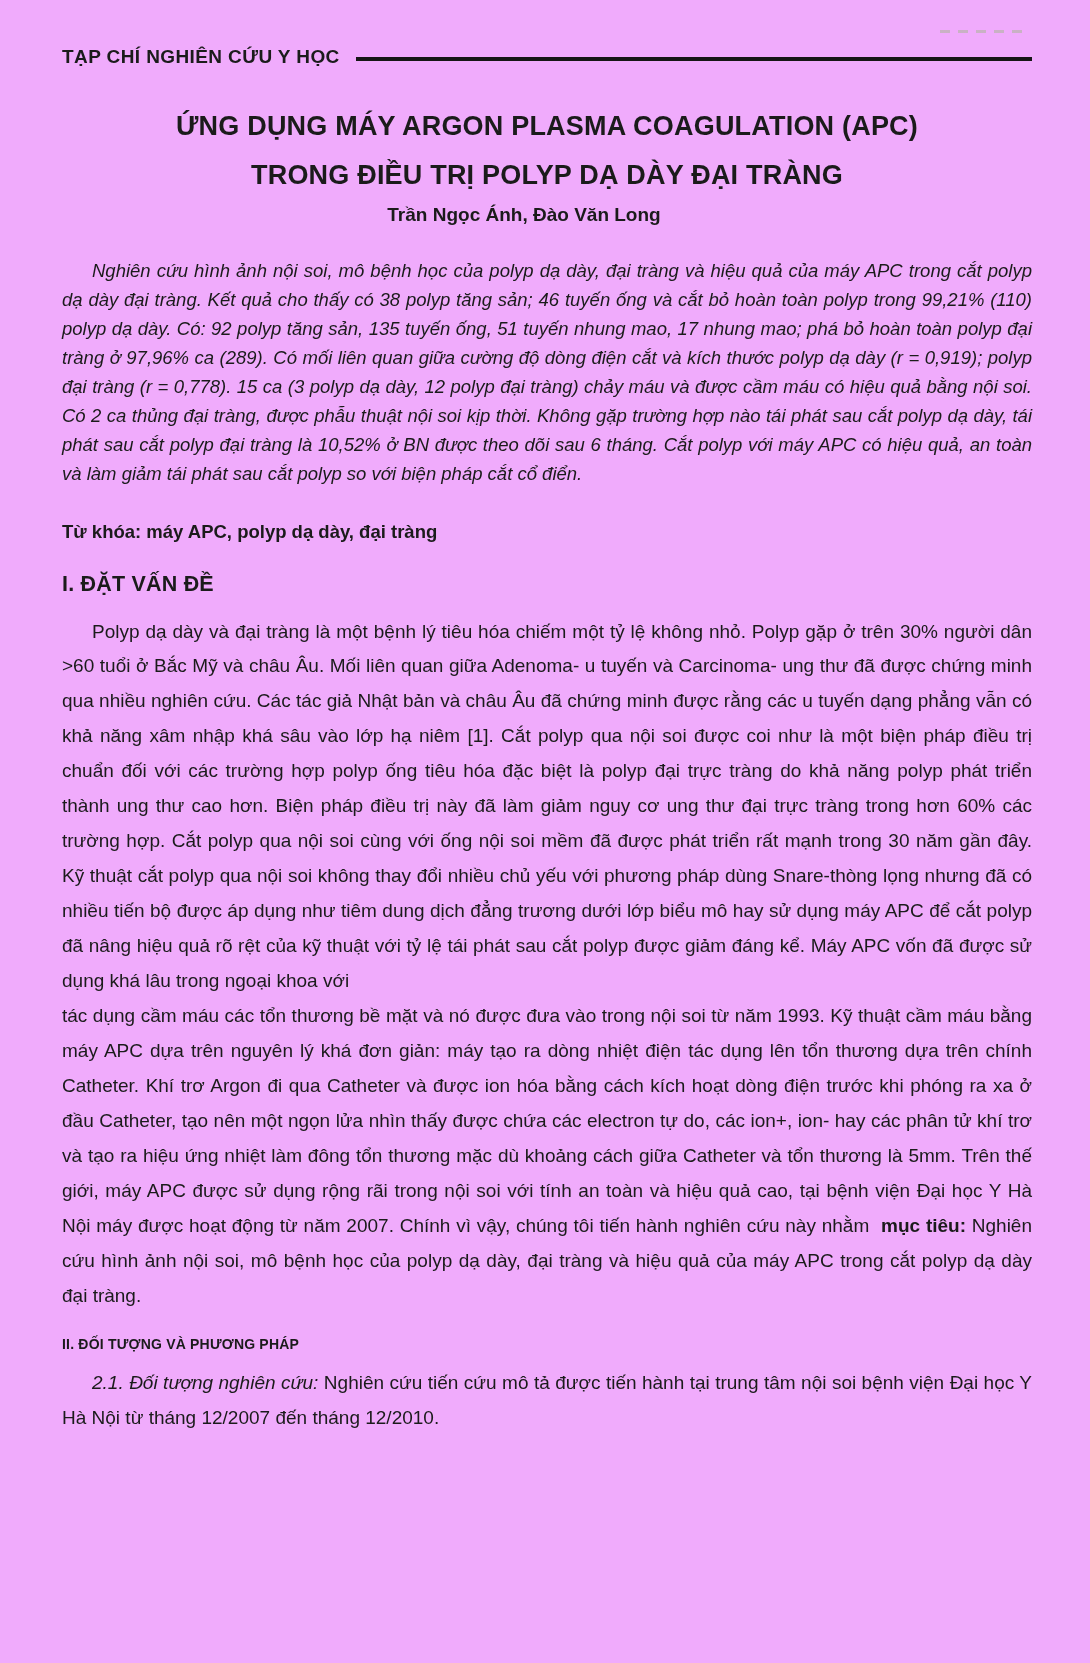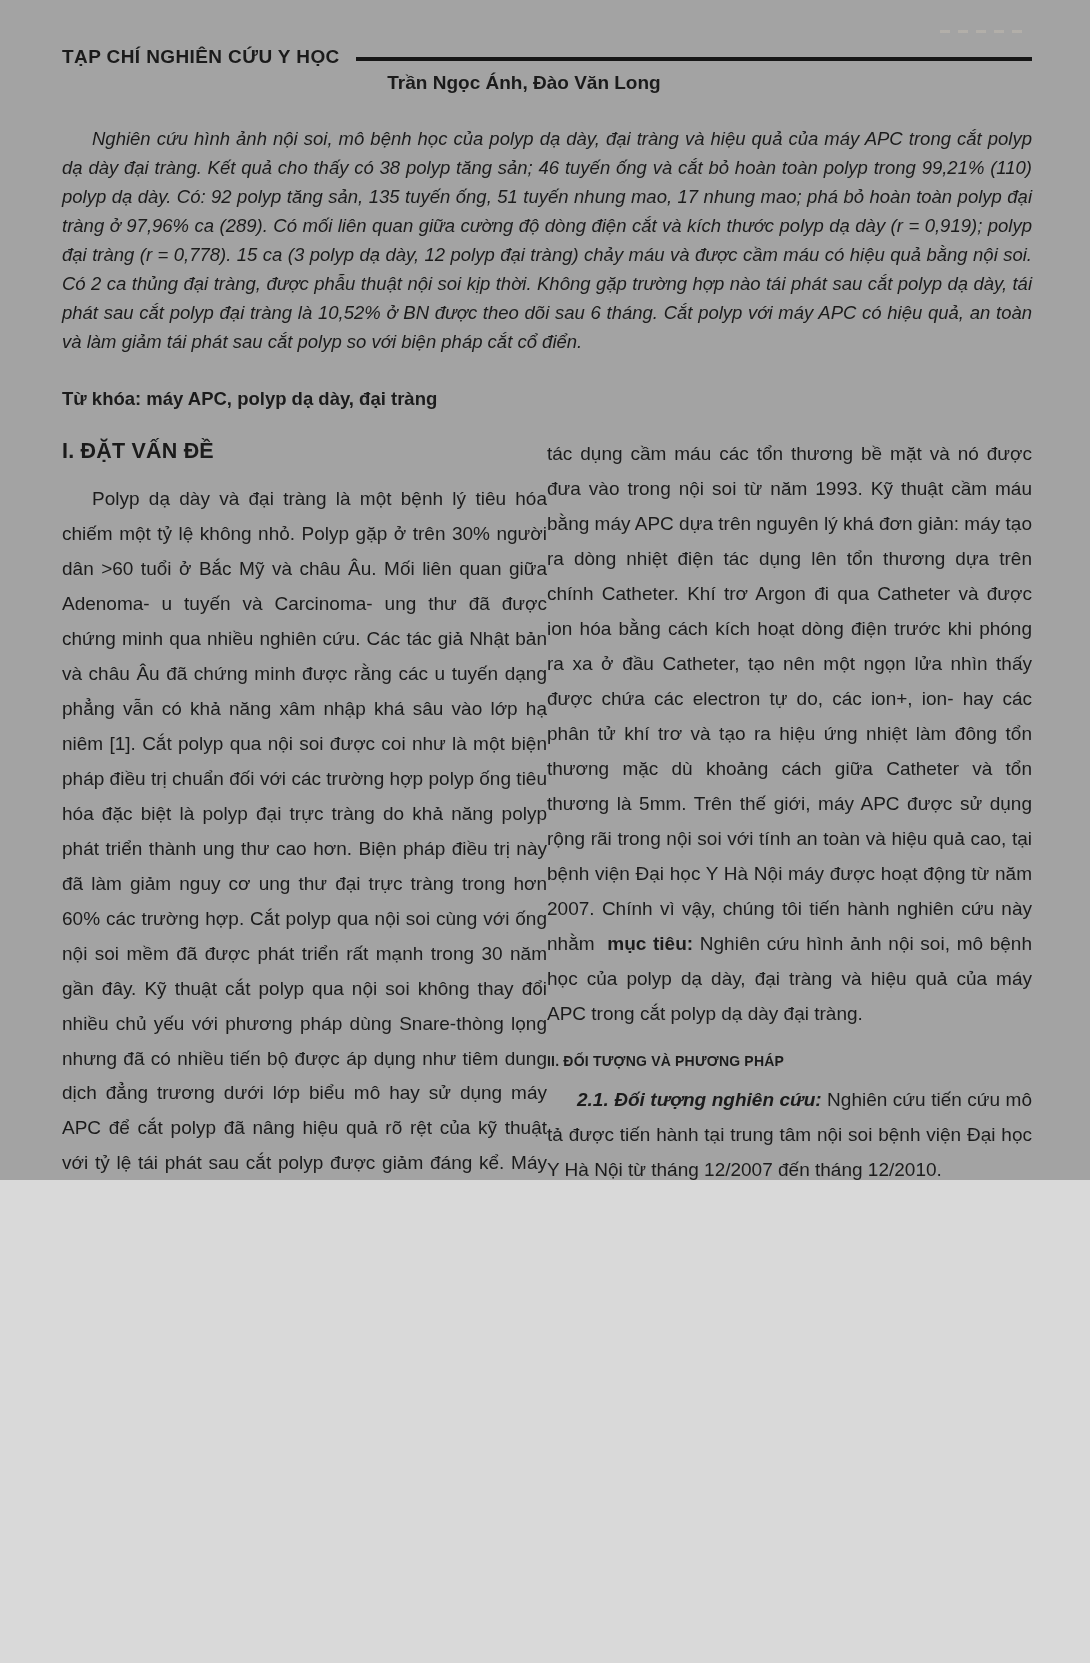--- a/index.html
+++ b/index.html
@@ -1,21 +1,21 @@
 <!DOCTYPE html>
 <html><head>
 <meta charset="utf-8">
 <style>
   * { box-sizing: border-box; }
   html, body { margin: 0; padding: 0; background: #d9d9d9; }
   .page {
     width: 1090px;
-    height: 1180px;
+    height: 1663px;
     margin: 0 auto;
-    background: #a3a3a3;
+    background: #f0abfc;
     position: relative;
     font-family: "Liberation Sans", sans-serif;
     color: #1b1b1b;
     padding: 40px 58px 0 62px;
     overflow: hidden;
     box-shadow: 0 0 6px rgba(0,0,0,.35);
   }
 
   
   .header-row { display: flex; align-items: center; margin-top: 6px; }
@@ -45,34 +45,34 @@
     margin: 30px 0 0;
     font-style: italic;
     font-size: 18.5px;
     line-height: 1.57;
     text-align: justify;
     text-indent: 30px;
   }
   .keywords { margin-top: 32px; font-weight: bold; font-size: 18.5px; }
 
   
-  .columns { display: flex; margin-top: 27px; }
+  .columns { display: flex; margin-top: 27px; flex-direction: column; }
   .col { flex: 1; min-width: 0; }
   .section-heading { font-size: 21.5px; font-weight: bold; margin: 2px 0 18px; letter-spacing: .2px; }
   .body-par {
     font-size: 19px;
     line-height: 1.84;
     text-align: justify;
     text-indent: 30px;
     margin: 0;
   }
   .body-par.no-indent { text-indent: 0; }
   .inline-bold { font-weight: bold; margin-left: 6px; }
   .section2-heading { font-size: 14px; font-weight: bold; margin: 22px 0 14px; letter-spacing: .2px; }
-  .sub-heading { font-weight: bold; font-style: italic; }
+  .sub-heading { font-weight: normal; font-style: italic; }
 
   
   .footer { position: absolute; left: 62px; right: 58px; bottom: 36px; }
   .footer-rule { height: 3px; background: #151515; position: relative; }
   .footer-rule-heavy { position: absolute; right: 0; top: -3px; width: 44%; height: 6px; background: #0b0b0b; }
   .footer-row { display: flex; justify-content: space-between; align-items: baseline; margin-top: 14px; font-size: 19px; }
   .page-number { font-style: italic; padding-left: 20px; }
   .journal-ref { font-weight: bold; font-style: italic; padding-right: 6px; }
   .bottom-artifact {
     position: absolute; right: 12px; bottom: -22px; width: 86px; height: 9px;
@@ -89,20 +89,24 @@
 
 <div class="page">
 
   <div class="corner-artifact"></div>
 
   <div class="header-row">
     <span class="journal-name">TẠP CHÍ NGHIÊN CỨU Y HỌC</span>
     <span class="header-rule"></span>
   </div>
 
+  <h1 class="article-title">
+    <span>ỨNG DỤNG MÁY ARGON PLASMA COAGULATION (APC)</span><br>
+    <span>TRONG ĐIỀU TRỊ POLYP DẠ DÀY ĐẠI TRÀNG</span>
+  </h1>
 
   <div class="byline">
     <div class="authors">Trần Ngọc Ánh, Đào Văn Long</div>
   </div>
 
   <p class="abstract">Nghiên cứu hình ảnh nội soi, mô bệnh học của polyp dạ dày, đại tràng và hiệu quả của máy APC trong cắt polyp dạ dày đại tràng. Kết quả cho thấy có 38 polyp tăng sản; 46 tuyến ống và cắt bỏ hoàn toàn polyp trong 99,21% (110) polyp dạ dày. Có: 92 polyp tăng sản, 135 tuyến ống, 51 tuyến nhung mao, 17 nhung mao; phá bỏ hoàn toàn polyp đại tràng ở 97,96% ca (289). Có mối liên quan giữa cường độ dòng điện cắt và kích thước polyp dạ dày (r = 0,919); polyp đại tràng (r = 0,778). 15 ca (3 polyp dạ dày, 12 polyp đại tràng) chảy máu và được cầm máu có hiệu quả bằng nội soi. Có 2 ca thủng đại tràng, được phẫu thuật nội soi kịp thời. Không gặp trường hợp nào tái phát sau cắt polyp dạ dày, tái phát sau cắt polyp đại tràng là 10,52% ở BN được theo dõi sau 6 tháng. Cắt polyp với máy APC có hiệu quả, an toàn và làm giảm tái phát sau cắt polyp so với biện pháp cắt cổ điển.</p>
 
   <div class="keywords">Từ khóa: máy APC,  polyp dạ dày, đại tràng</div>
 
   <div class="columns">

